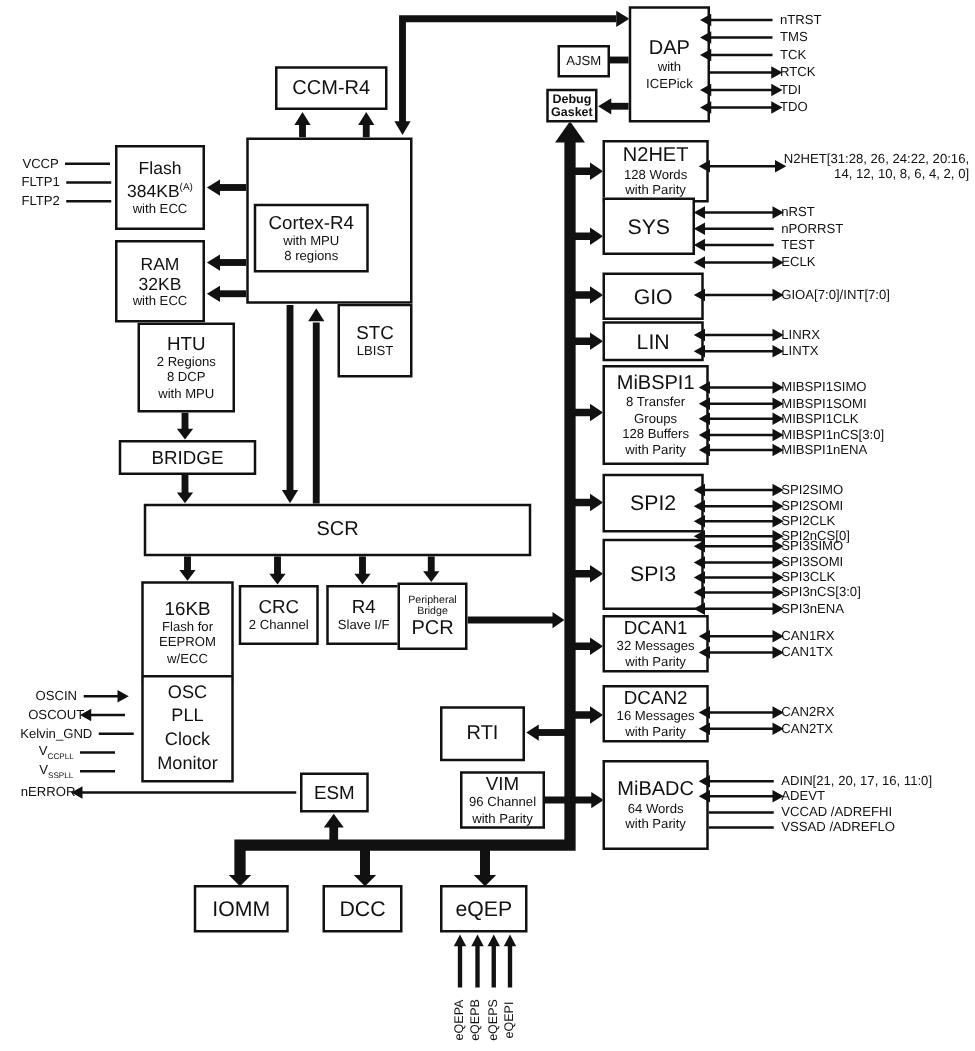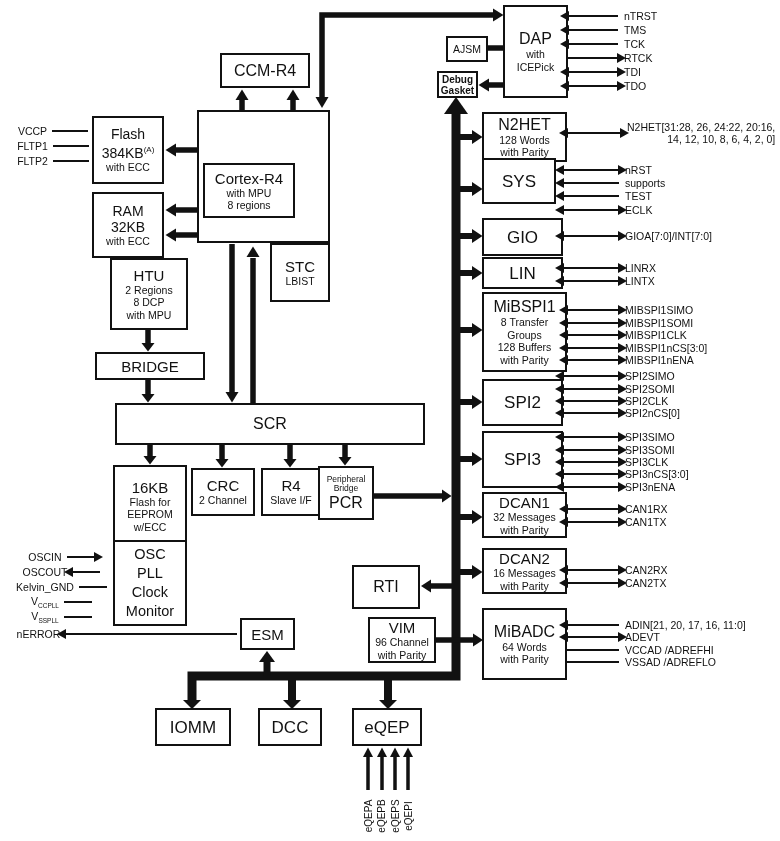--- a/index.html
+++ b/index.html
@@ -416,21 +416,21 @@
         <span class="wire head-lr">
           <i class="hl"></i>
           <i class="hr"></i>
         </span>
         <span class="pin-label">nRST</span>
       </div>
       <div class="pin-row">
         <span class="wire head-l">
           <i class="hl"></i>
         </span>
-        <span class="pin-label">supports</span>
+        <span class="pin-label">nPORRST</span>
       </div>
       <div class="pin-row">
         <span class="wire head-l">
           <i class="hl"></i>
         </span>
         <span class="pin-label">TEST</span>
       </div>
       <div class="pin-row">
         <span class="wire head-lr">
           <i class="hl"></i>
@@ -494,21 +494,21 @@
         <span class="pin-label">MIBSPI1nCS[3:0]</span>
       </div>
       <div class="pin-row">
         <span class="wire head-lr">
           <i class="hl"></i>
           <i class="hr"></i>
         </span>
         <span class="pin-label">MIBSPI1nENA</span>
       </div>
     </div>
-  <div class="pins right" style="left:563px;top:370px;--rh:12.4px;--ww:56px">
+  <div class="pins right" style="left:563px;top:386px;--rh:12.4px;--ww:56px">
       <div class="pin-row">
         <span class="wire head-lr">
           <i class="hl"></i>
           <i class="hr"></i>
         </span>
         <span class="pin-label">SPI2SIMO</span>
       </div>
       <div class="pin-row">
         <span class="wire head-lr">
           <i class="hl"></i>

